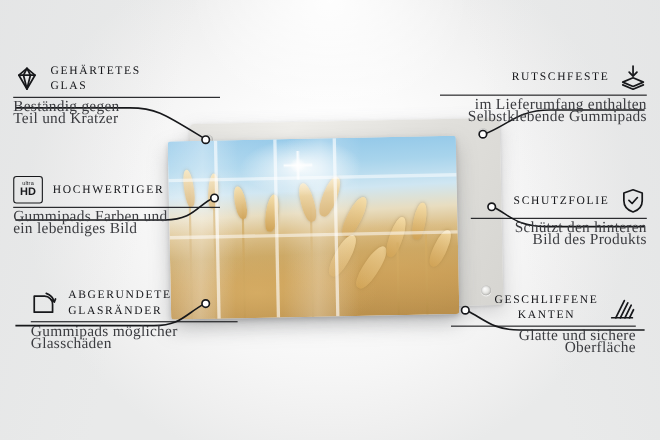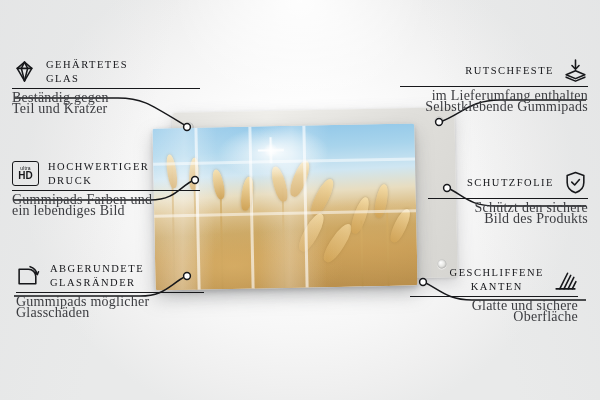--- a/index.html
+++ b/index.html
@@ -99,21 +99,21 @@
   .rule{height:1.4px;background:#17181b;margin:3px 0 4px 0;}
   .desc{
     font-size:14px;line-height:10.6px;color:#3b3c40;letter-spacing:.25px;
     font-family:"Liberation Serif", serif;
   }
   .feat.right .desc{text-align:right;}
   .ico{width:25px;height:25px;flex:0 0 25px;display:block;}
 
   .f1{left:12px;top:58px;}
   .f2{left:12px;top:160px;}
-  .f3{left:16px;top:262px;}
+  .f3{left:28px;top:262px;}
   .f4{right:12px;top:58px;}
   .f5{right:12px;top:170px;}
   .f6{right:22px;top:266px;}
   .f5{width:160px;}
   .f6{width:168px;}
 
   svg.ico{stroke:#17181b;fill:none;stroke-width:1.5;stroke-linejoin:round;stroke-linecap:round;}
   .hdbadge{
     width:25px;height:23px;border:1.6px solid #17181b;border-radius:3px;
     display:flex;flex-direction:column;align-items:center;justify-content:center;
@@ -217,21 +217,20 @@
   </div>
 
   <div class="feat left f2">
     <div class="head">
       <div class="hdbadge">
         <span class="u">ultra</span>
         <span class="h">HD</span>
       </div>
       <div class="ttl">
         <div>HOCHWERTIGER</div>
-        <div>DRUCK</div>
       </div>
     </div>
     <div class="rule"></div>
     <div class="desc">
       <div>Gummipads Farben und</div>
       <div>ein lebendiges Bild</div>
     </div>
   </div>
 
   <div class="feat left f3">
@@ -277,21 +276,21 @@
       <svg class="ico" viewBox="0 0 24 24">
         <path d="M12 2.4 L20 5.2 V12 C20 17 16.4 20.4 12 21.8 C7.6 20.4 4 17 4 12 V5.2 Z"></path>
         <path d="M8.4 11.6 L11.2 14.4 L15.8 9.2"></path>
       </svg>
       <div class="ttl">
         <div>SCHUTZFOLIE</div>
       </div>
     </div>
     <div class="rule"></div>
     <div class="desc">
-      <div>Schützt den sichere</div>
+      <div>Schützt den hinteren</div>
       <div>Bild des Produkts</div>
     </div>
   </div>
 
   <div class="feat right f6">
     <div class="head">
       <svg class="ico" viewBox="0 0 24 24">
         <path d="M3 21 H21"></path>
         <path d="M6.5 21 L14 6"></path>
         <path d="M10.5 21 L17 8"></path>

